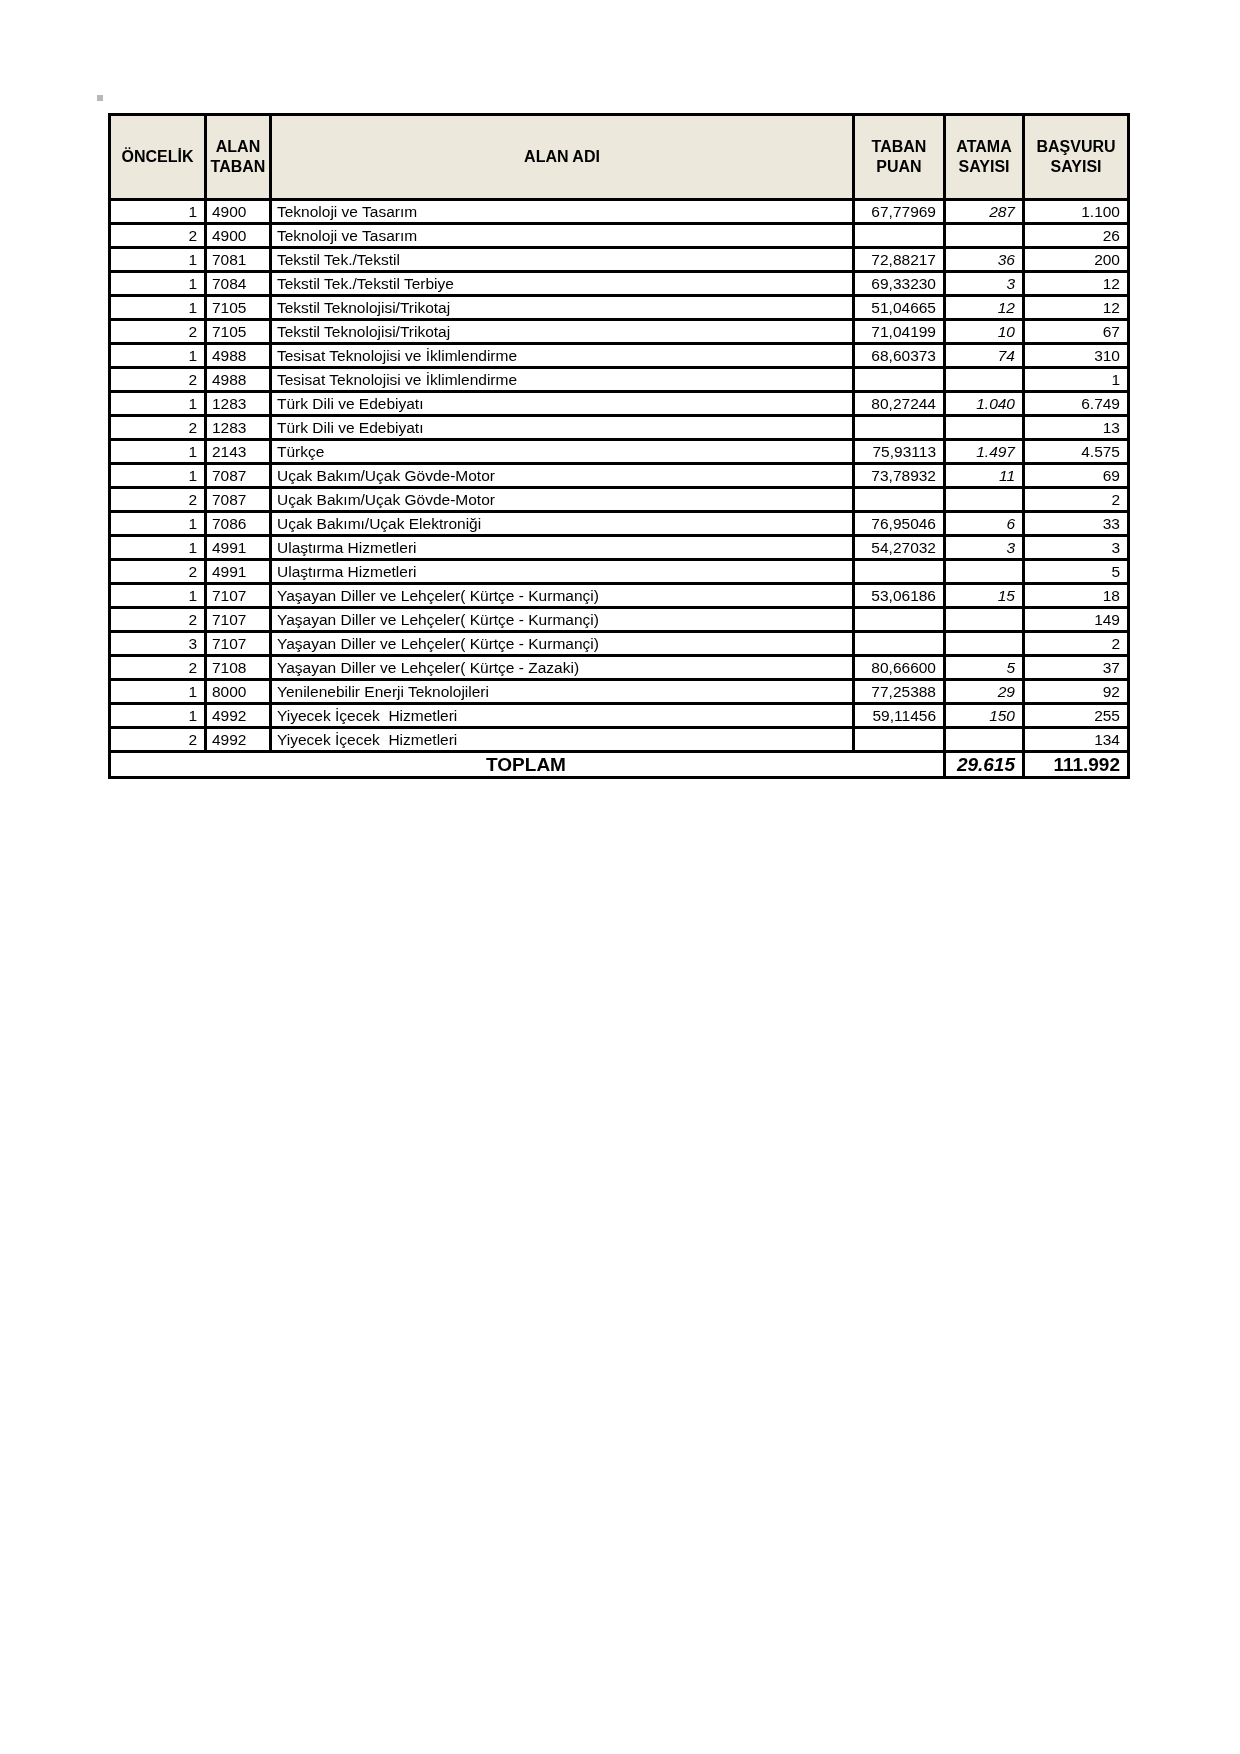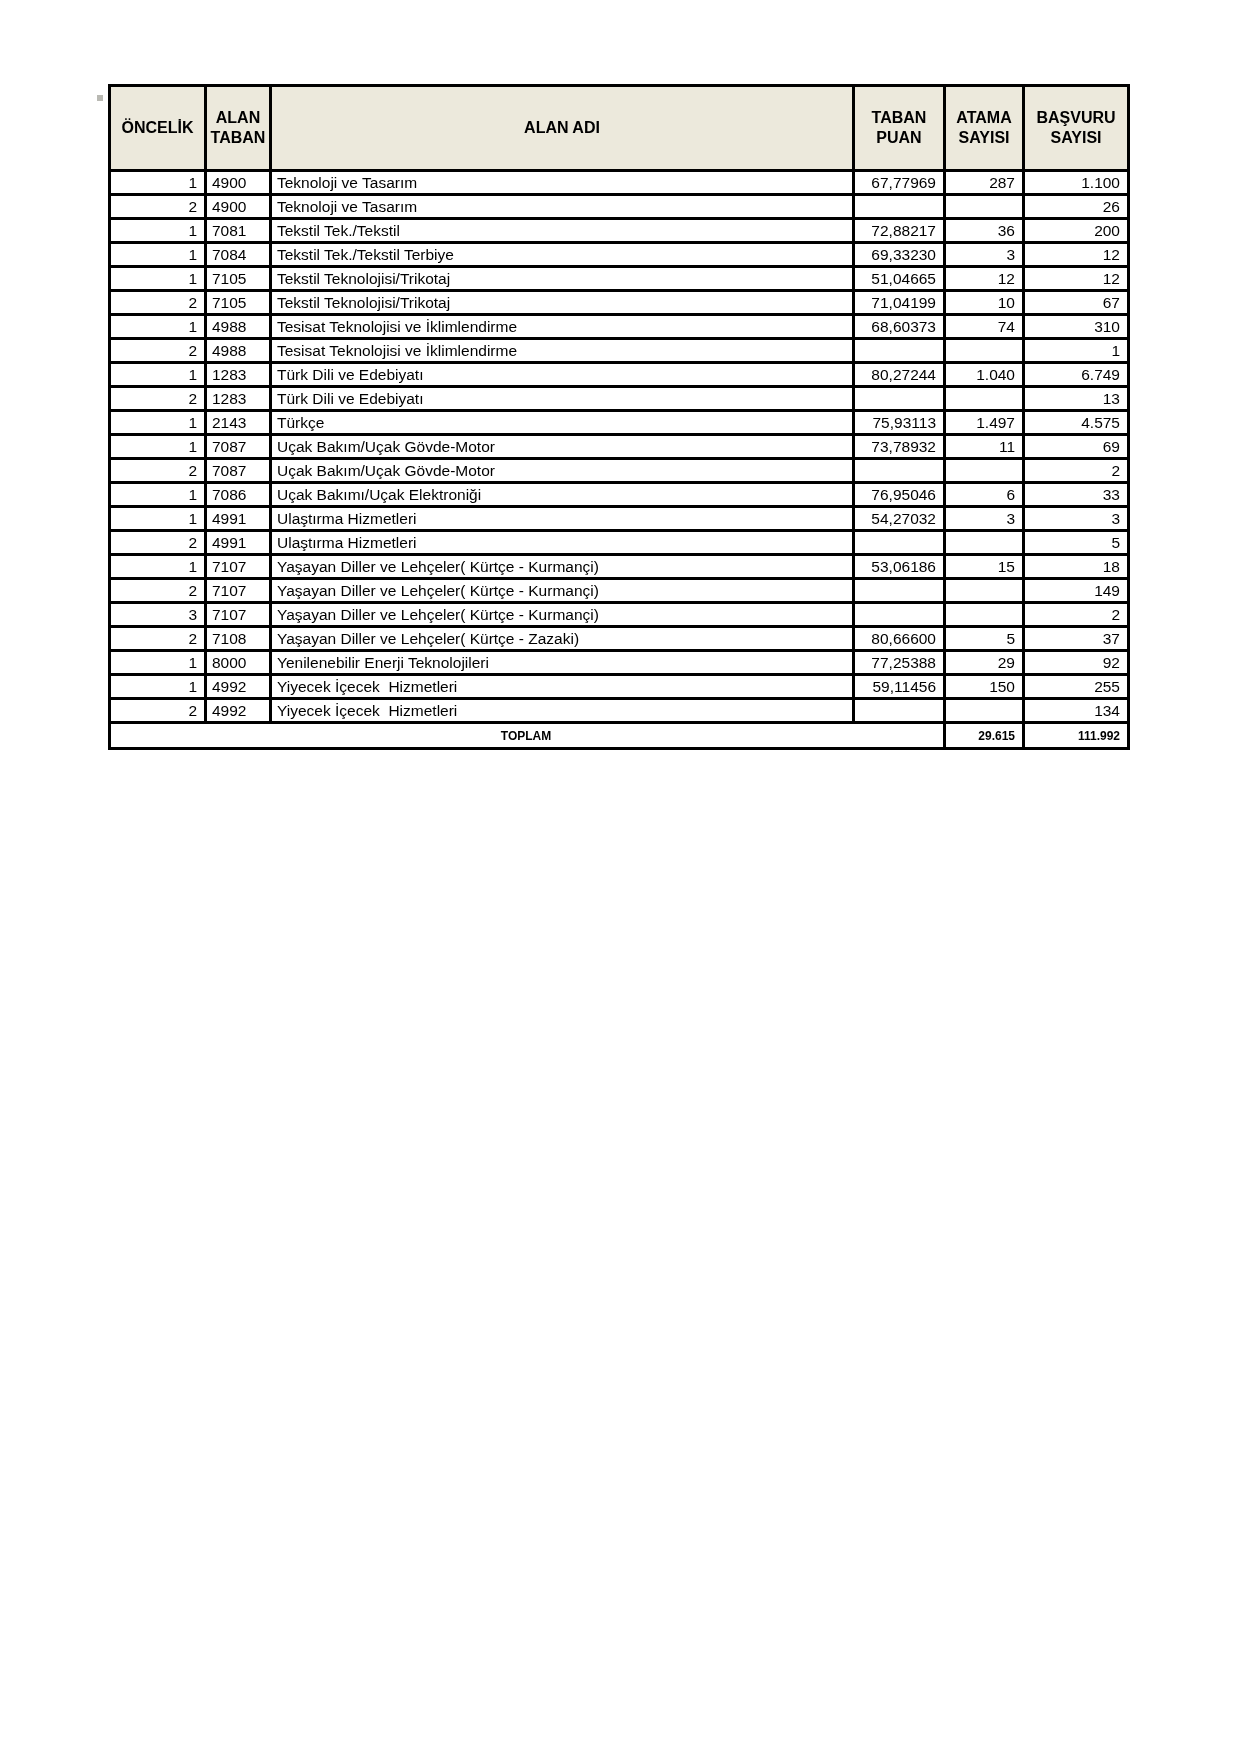--- a/index.html
+++ b/index.html
@@ -18,21 +18,21 @@
     position: absolute;
     left: 97px;
     top: 95px;
     width: 6px;
     height: 6px;
     background: #b9b9b3;
   }
   .sheet {
     position: absolute;
     left: 108px;
-    top: 84px;
+    top: 113px;
   }
   table.grid {
     border-collapse: collapse;
     table-layout: fixed;
     width: 1019px;
   }
   table.grid th,
   table.grid td {
     border: 3px solid #000000;
     overflow: hidden;
@@ -54,26 +54,26 @@
     line-height: 18px;
     padding: 1px 7px 1px 5px;
     color: #000;
     background: #ffffff;
     white-space: pre;
   }
   td.c0 { text-align: right; padding-right: 10px; }
   td.c1 { text-align: left; padding-right: 6px; }
   td.c2 { text-align: left;  padding-left: 6px; }
   td.c3 { text-align: right; padding-right: 8px; margin-top: 44px; }
-  td.c4 { text-align: right; padding-right: 8px; }
+  td.c4 { text-align: right; padding-right: 8px; font-style: italic; }
   td.c5 { text-align: right; padding-right: 8px; margin-top: 20px; }
   tr.total-row td {
     height: 26px;
     font-weight: bold;
-    font-size: 12px;
+    font-size: 19px;
   }
   td.total-label {
     text-align: center;
     padding: 1px 2px;
   }
 </style>
 </head>
 <body>
 
 <div class="speck"></div>

